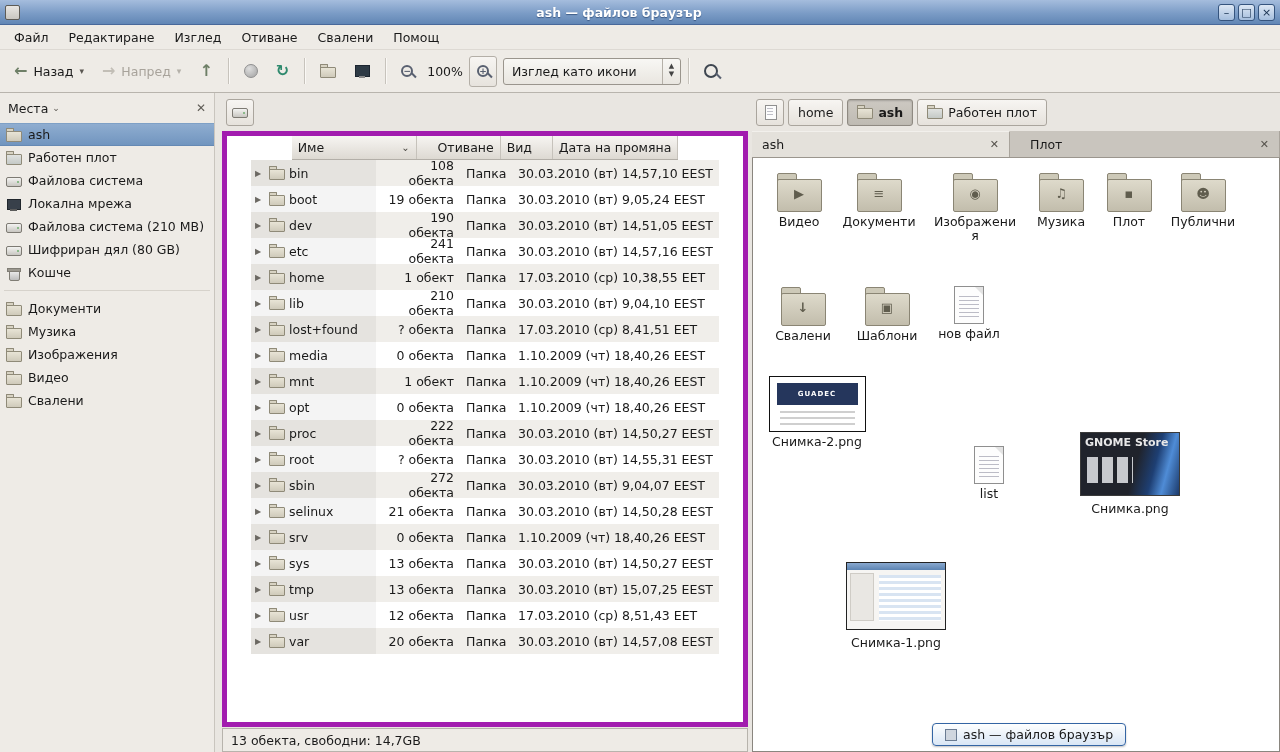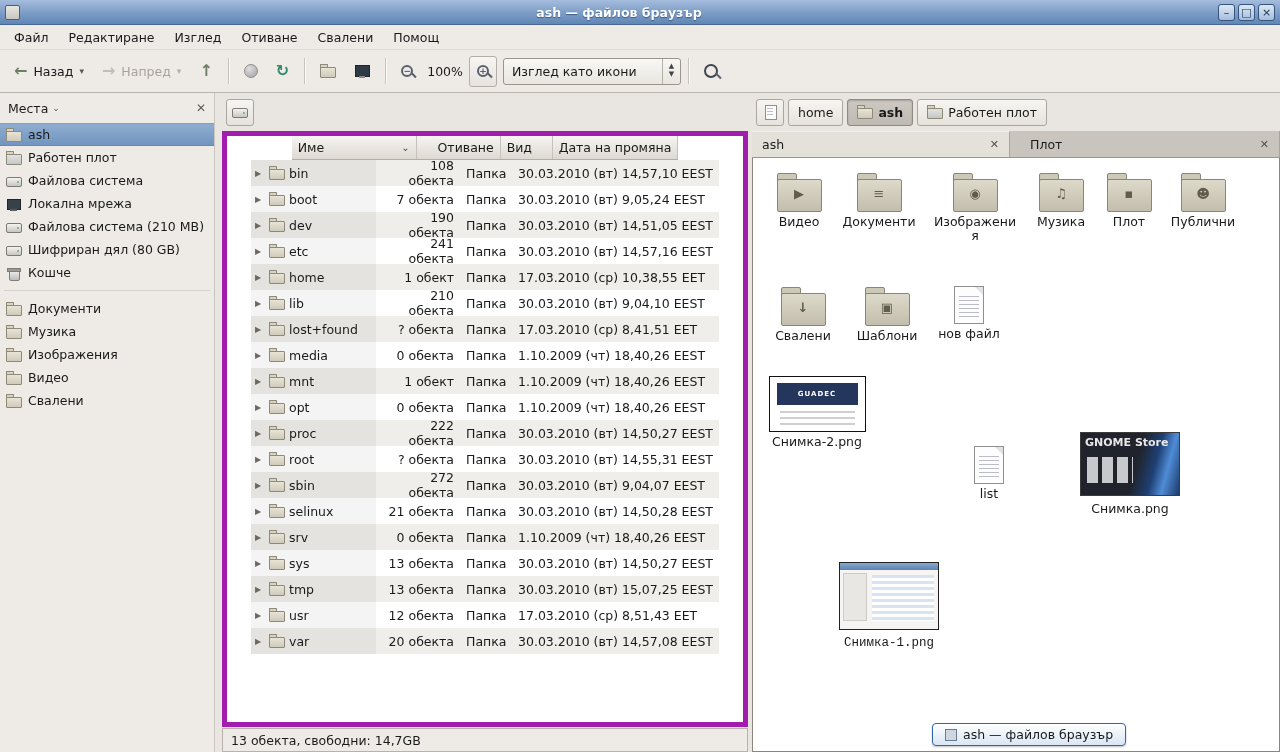--- a/index.html
+++ b/index.html
@@ -328,21 +328,21 @@
               <div class="cell c-type">Папка</div>
               <div class="cell c-date">30.03.2010 (вт) 14,57,10 EEST</div>
             </div>
 
             <div class="row">
               <div class="cell c-name">
                 <span class="exp">▶</span>
                 <span class="sicon i-folder"></span>
                 <span>boot</span>
               </div>
-              <div class="cell c-size">7 обекта</div>
+              <div class="cell c-size">19 обекта</div>
               <div class="cell c-type">Папка</div>
               <div class="cell c-date">30.03.2010 (вт) 9,05,24 EEST</div>
             </div>
 
             <div class="row">
               <div class="cell c-name">
                 <span class="exp">▶</span>
                 <span class="sicon i-folder"></span>
                 <span>dev</span>
               </div>
@@ -625,21 +625,21 @@
         <div class="gitem" style="left:198px;top:288px;width:76px;">
           <span class="page32" style="display:block"></span>
           <div class="glabel">list</div>
         </div>
         <div class="gitem" style="left:326px;top:274px;width:102px;">
           <span class="thumb t-store" style="display:block">
             <span class="store-text">GNOME Store</span>
           </span>
           <div class="glabel" style="margin-top:6px">Снимка.png</div>
         </div>
-        <div class="gitem" style="left:85px;top:404px;width:102px;font-family:Liberation Mono, monospace;">
+        <div class="gitem" style="left:92px;top:404px;width:102px;">
           <span class="thumb t-shot1" style="display:block">
             <span class="mini-pane"></span>
           </span>
           <div class="glabel" style="margin-top:6px">Снимка-1.png</div>
         </div>
 
       </div>
 
       <div class="taskitem">
         <span class="mini-icon"></span>

